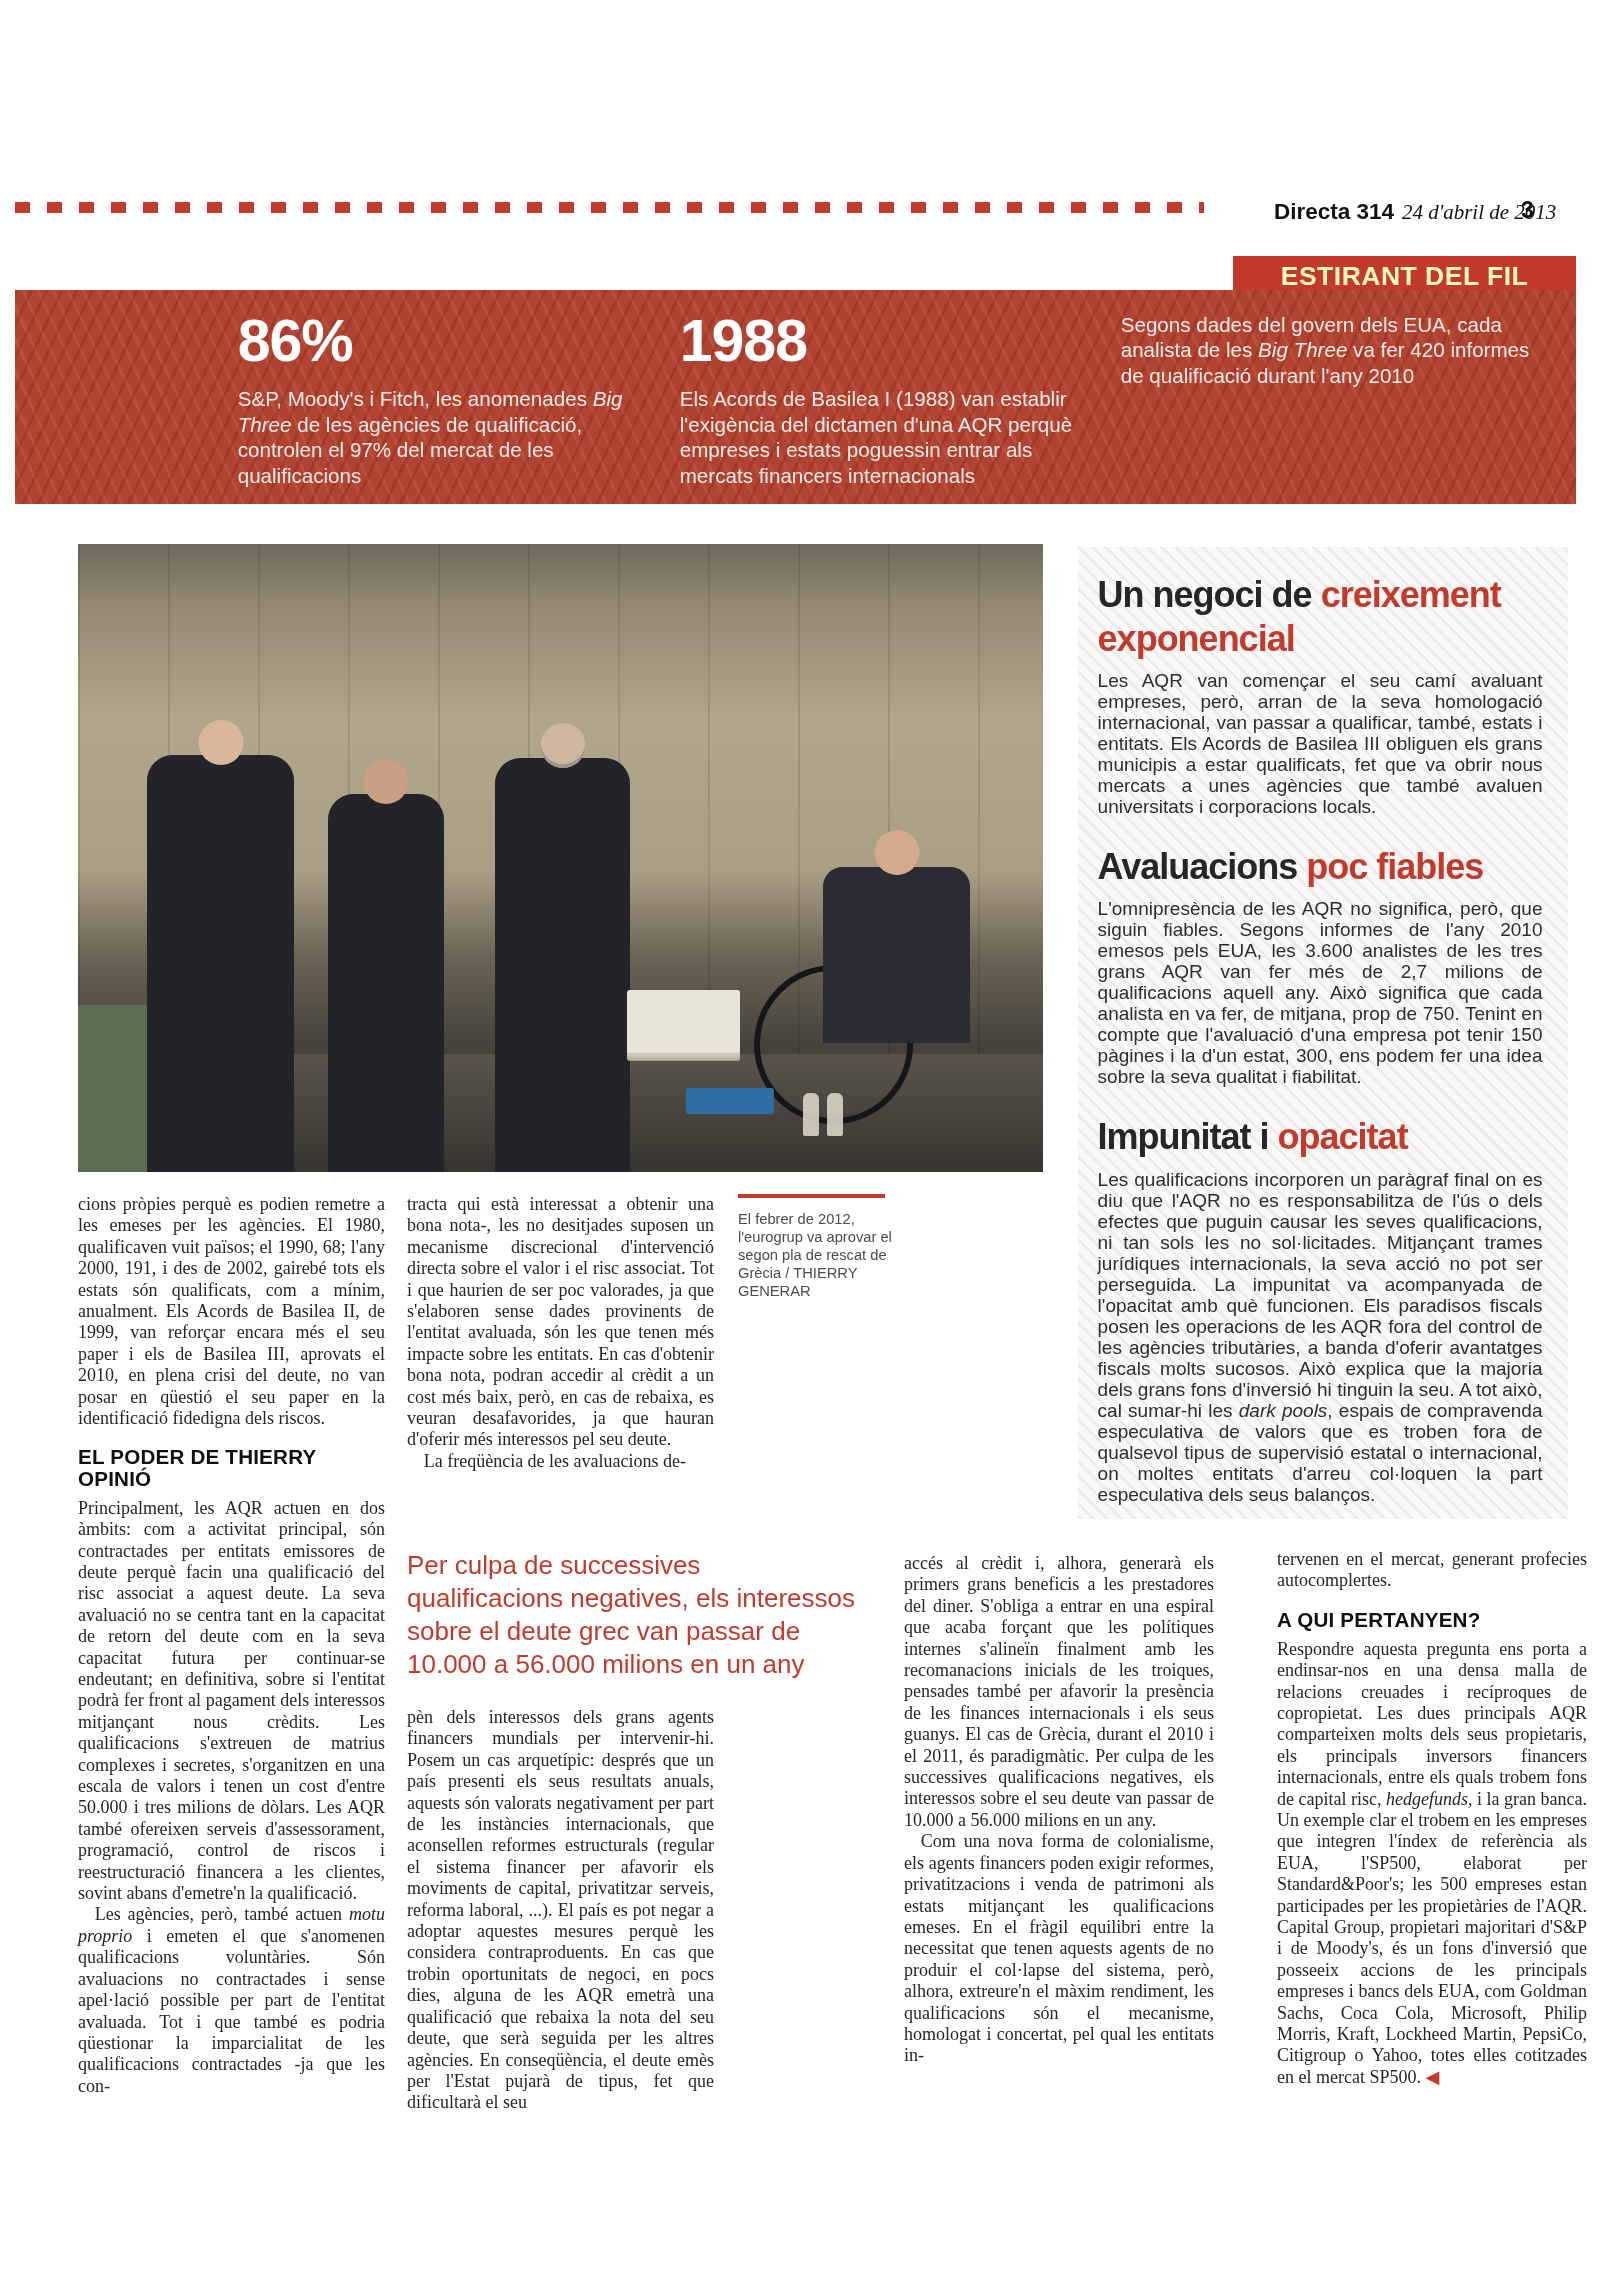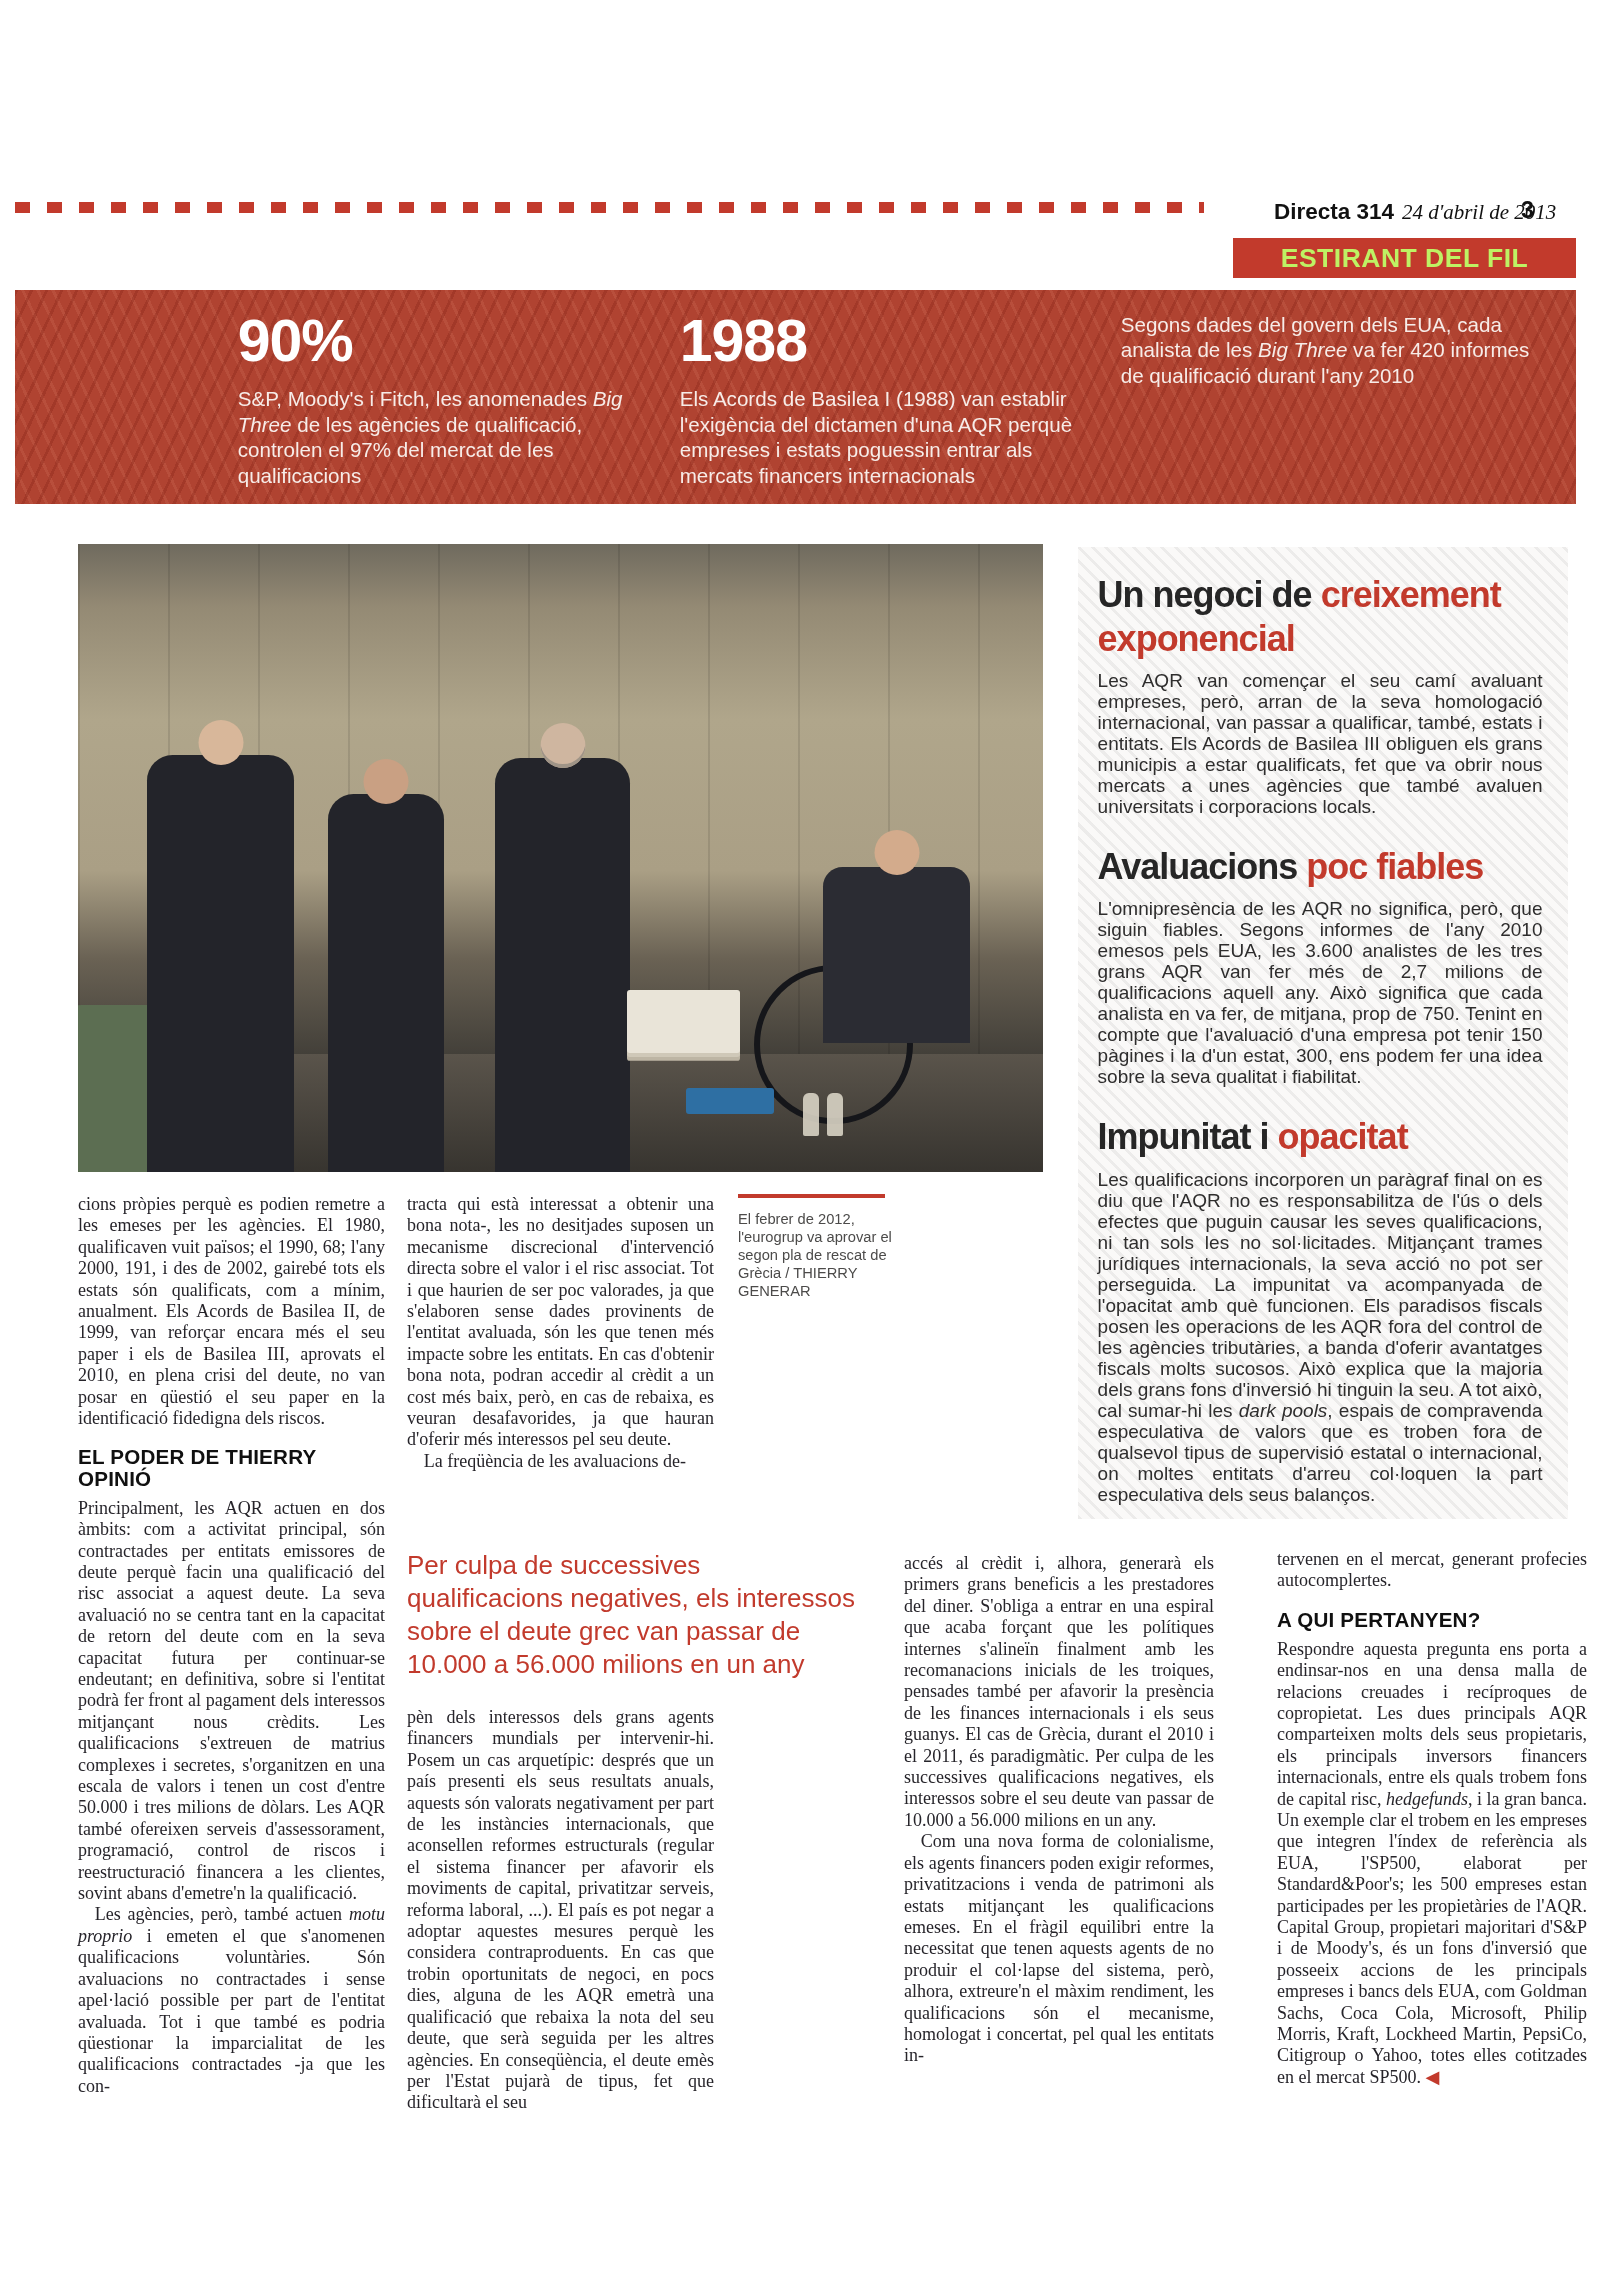--- a/index.html
+++ b/index.html
@@ -13,22 +13,22 @@
   .it{font-style:italic}
   .rd{color:var(--red)}
 
   
   .dash-row{position:absolute;left:14.7px;top:202px;width:1189px;height:10.8px;
     background:repeating-linear-gradient(to right,var(--red) 0 14.7px,transparent 14.7px 32px);}
   .masthead{position:absolute;left:1274px;top:199px;white-space:nowrap;color:#111;}
   .brand{font-weight:bold;font-size:22.5px;font-family:"Liberation Sans",sans-serif;}
   .date{font-size:21px;font-family:"Liberation Serif",serif;margin-left:7.8px;font-style:italic;}
   .pagenum{position:absolute;left:1521px;top:197px;font-weight:bold;font-size:23.5px;color:#111;}
-  .section-tag{position:absolute;left:1233px;top:238px;width:343px;height:40px;background:var(--red);
-    display:flex;align-items:center;justify-content:center;color:#bef264;font-weight:bold;font-size:26.5px;
+  .section-tag{position:absolute;left:1233px;top:256px;width:343px;height:40px;background:var(--red);
+    display:flex;align-items:center;justify-content:center;color:#fef9c3;font-weight:bold;font-size:26.5px;
     letter-spacing:0.5px;}
 
   
   .stats-banner{position:absolute;left:14.7px;top:290px;width:1561px;height:214px;background-color:var(--banner);
     background-image:
       repeating-linear-gradient(115deg, rgba(130,32,20,.30) 0 2.9px, transparent 2.9px 13.7px),
       repeating-linear-gradient(65deg, rgba(235,150,125,.14) 0 2.9px, transparent 2.9px 13.7px);}
   .stat{position:absolute;top:21.6px;width:420px;color:#fff;}
   .stat.s1{left:223px}.stat.s2{left:665px}.stat.s3{left:1106px}
   .stat-figure{font-weight:bold;font-size:59px;line-height:59px;letter-spacing:-1px;margin-bottom:15.7px;}
@@ -97,21 +97,21 @@
     <span class="brand">Directa 314</span><span class="date">24 d'abril de 2013</span>
   </div>
   <div class="pagenum">3</div>
 
   <div class="section-tag">
     <span>ESTIRANT DEL FIL</span>
   </div>
 
   <div class="stats-banner">
     <div class="stat s1">
-      <div class="stat-figure">90%</div>
+      <div class="stat-figure">86%</div>
       <div class="stat-desc"><span>S&amp;P, Moody's i Fitch, les anomenades </span><span class="it">Big Three</span><span> de les agències de qualificació, controlen el 97% del mercat de les qualificacions</span></div>
     </div>
     <div class="stat s2">
       <div class="stat-figure">1988</div>
       <div class="stat-desc"><span>Els Acords de Basilea I (1988) van establir l'exigència del dictamen d'una AQR perquè empreses i estats poguessin entrar als mercats financers internacionals</span></div>
     </div>
     <div class="stat s3">
       <div class="stat-desc"><span>Segons dades del govern dels EUA, cada analista de les </span><span class="it">Big Three</span><span> va fer 420 informes de qualificació durant l'any 2010</span></div>
     </div>
   </div>

